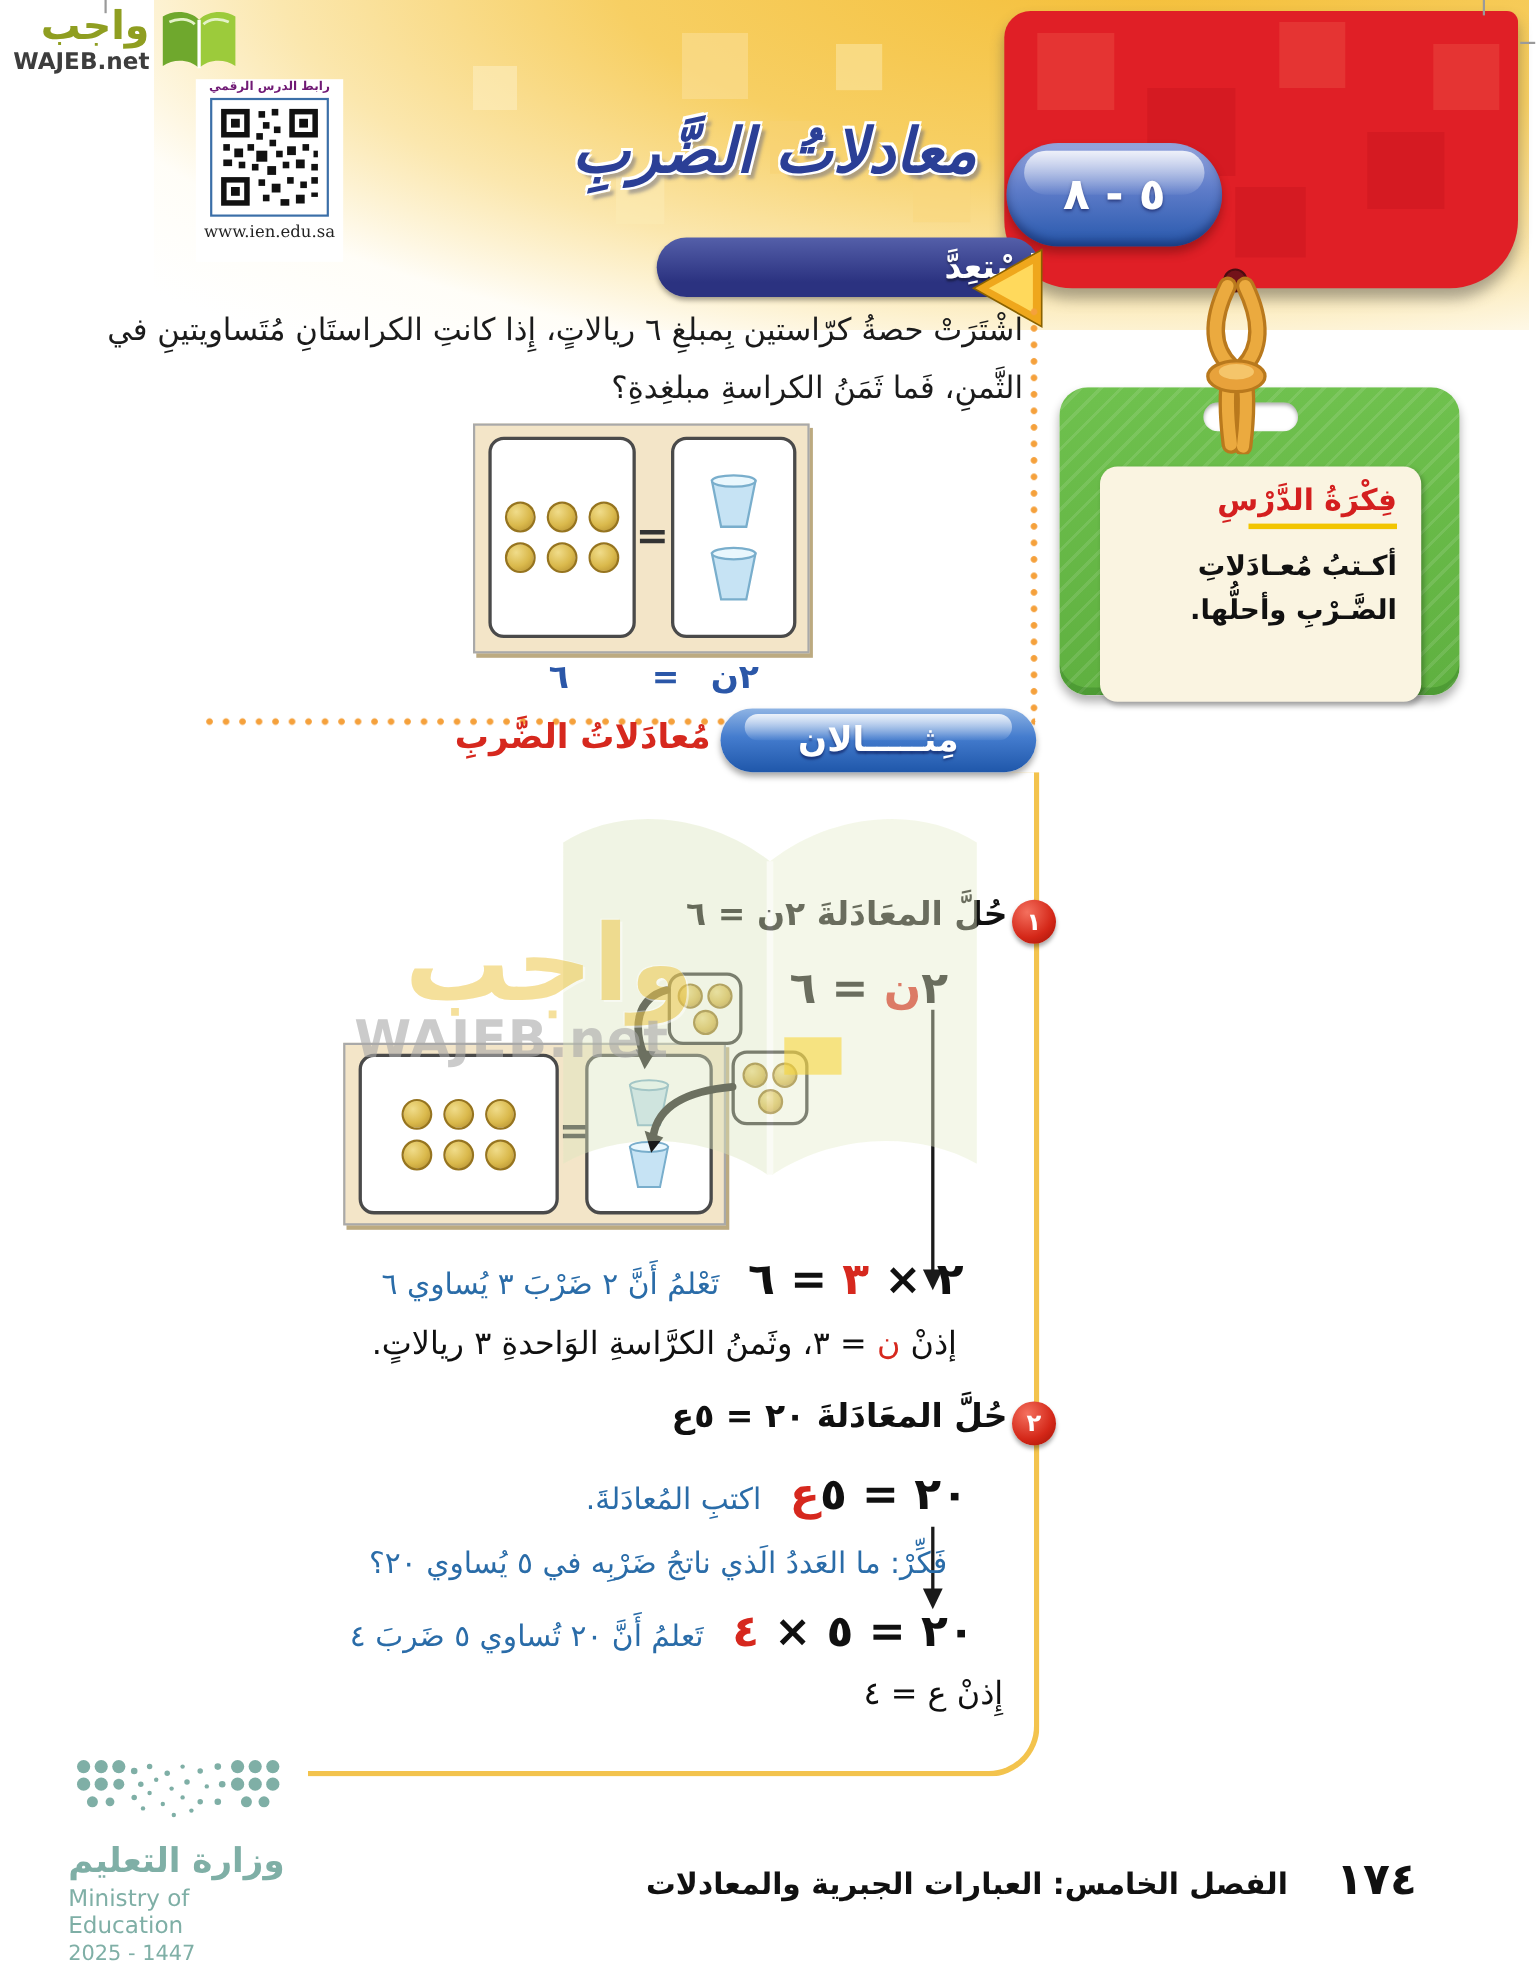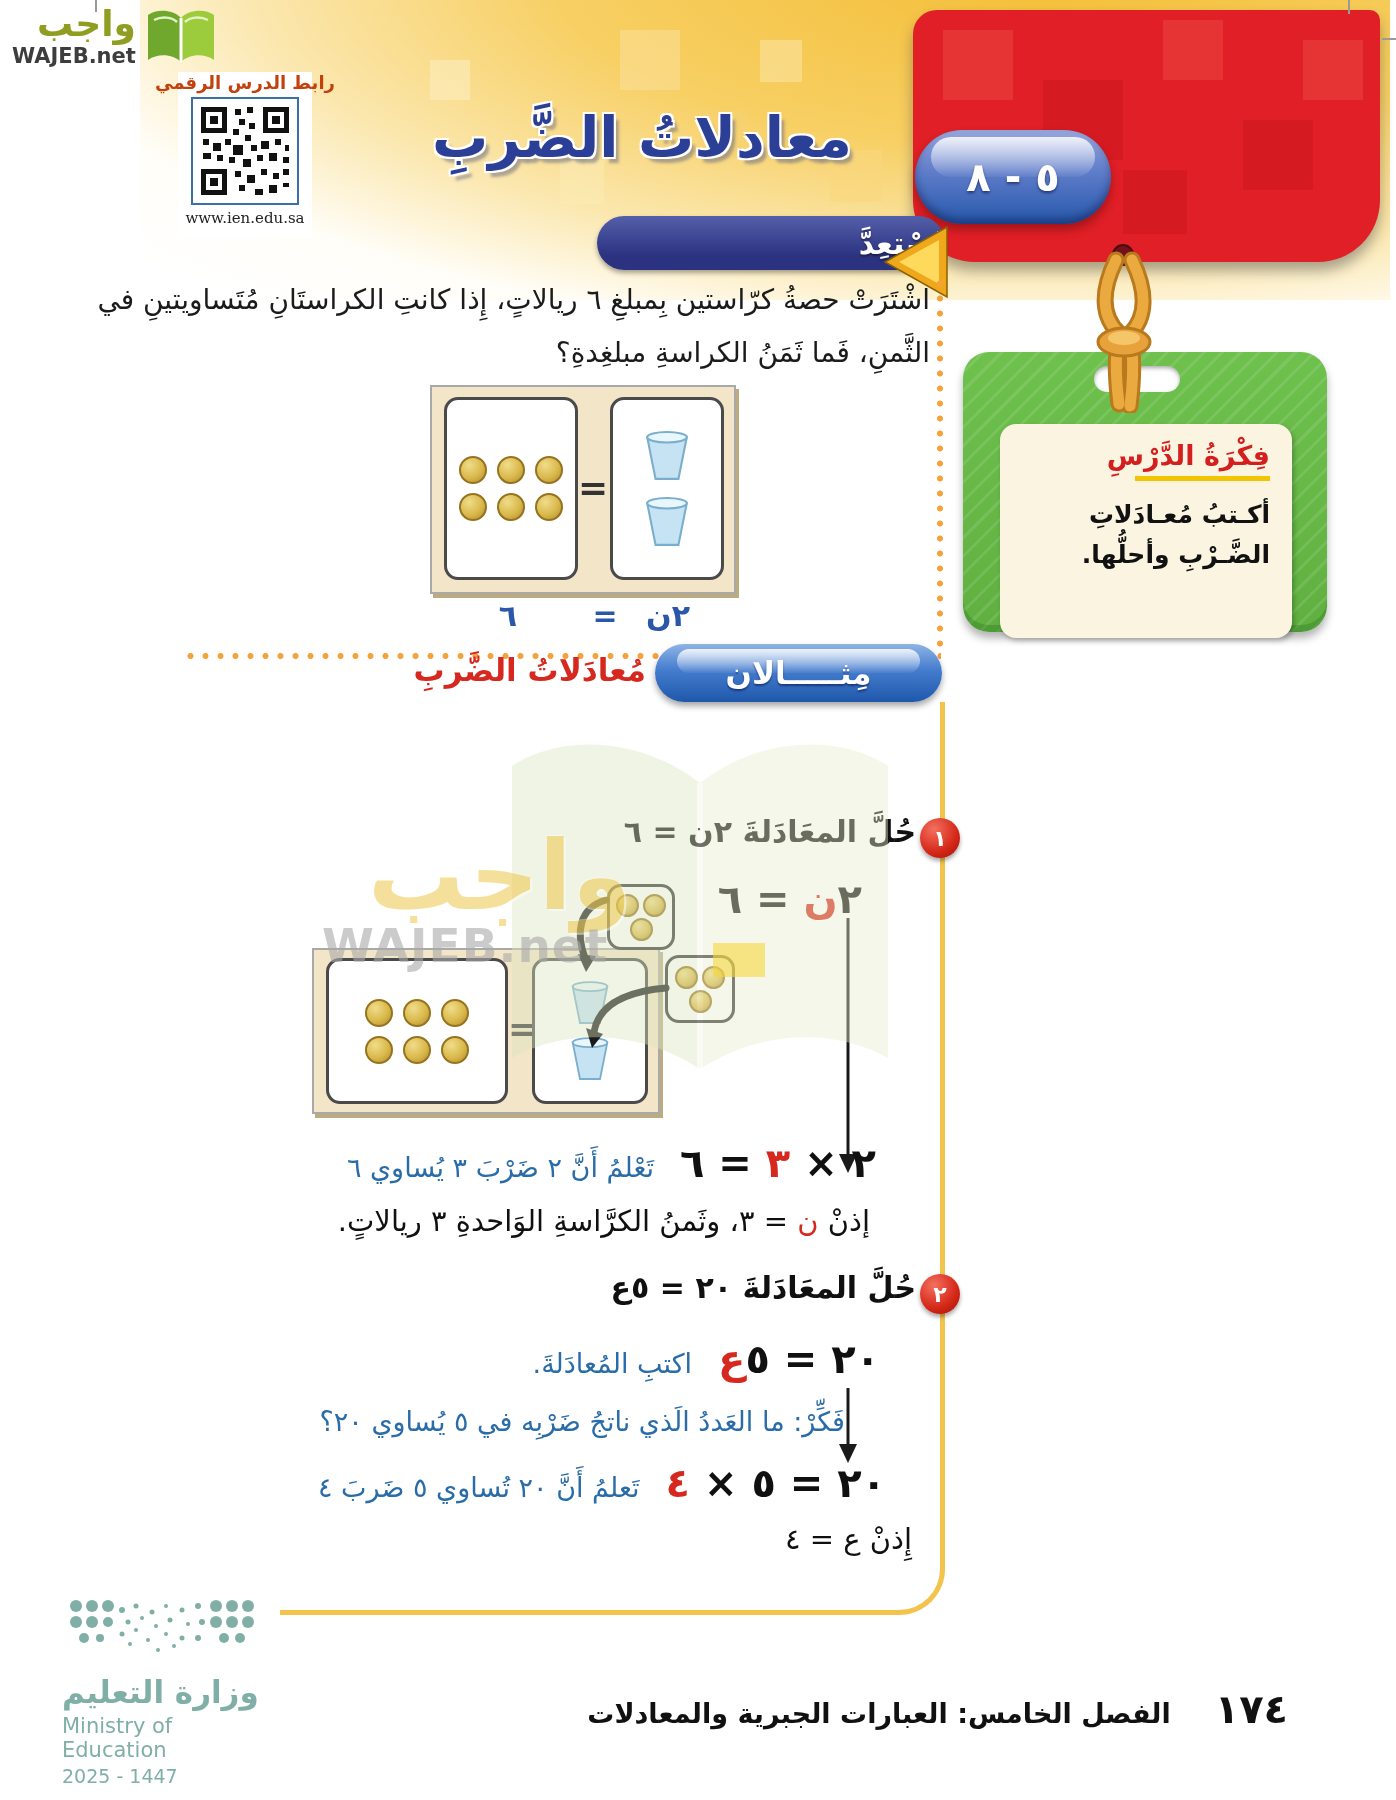--- a/index.html
+++ b/index.html
@@ -16,22 +16,22 @@
   .red-sq{position:absolute;background:#EA453E;opacity:.55;}
   .red-sq.dark{background:#C9161D;opacity:.5;}
   .lesson-badge{left:915px;top:130px;width:196px;height:94px;border-radius:48px;
     background:linear-gradient(#97A7DE 0%, #5E7CC9 45%, #2758AC 100%);
     box-shadow:0 6px 9px rgba(90,10,10,.45), inset 0 -5px 8px rgba(0,0,40,.35);
     display:flex;align-items:center;justify-content:center;}
   .lesson-badge::before{content:"";position:absolute;left:16px;right:16px;top:7px;height:40px;
     border-radius:26px;background:linear-gradient(rgba(255,255,255,.85), rgba(255,255,255,.05));}
   .lesson-badge span{position:relative;color:#fff;font-size:40px;font-weight:bold;
     text-shadow:0 2px 3px rgba(0,0,60,.5);direction:rtl;}
-  .page-title{right:544px;top:105px;font-size:56px;font-weight:bold;color:#2B3F96;direction:rtl;white-space:nowrap;
-    text-shadow:-2px -2px 0 #fff,2px -2px 0 #fff,-2px 2px 0 #fff,2px 2px 0 #fff,5px 6px 3px rgba(110,110,130,.55);}
+  .page-title{right:508px;top:105px;font-size:56px;font-weight:bold;color:#2B3F96;direction:rtl;white-space:nowrap;
+    text-shadow:-2px -2px 0 #fff,2px -2px 0 #fff,-2px 2px 0 #fff,2px 2px 0 #fff,5px 6px 3px rgba(110,110,130,.55);font-style:italic;}
   .ready-banner{left:597px;top:216px;width:348px;height:54px;border-radius:27px;
     background:linear-gradient(#545FA9 0%, #2B3280 75%);box-shadow:0 3px 5px rgba(0,0,0,.35);
     display:flex;align-items:center;justify-content:flex-end;}
   .ready-banner span{color:#fff;font-size:30px;font-weight:bold;direction:rtl;text-shadow:0 2px 2px rgba(0,0,0,.4);}
   .crop{background:#9a9a9a;}
 
   
   .dots-v{left:934px;top:276px;width:12px;height:380px;
     background-image:radial-gradient(circle, #F5A13C 2.6px, rgba(0,0,0,0) 3.4px);
     background-size:12px 15px;background-position:center top;background-repeat:repeat-y;}
@@ -110,21 +110,21 @@
 
   
   .logo{left:12px;top:6px;display:flex;align-items:flex-start;gap:8px;}
   .logo-txt{text-align:right;}
   .logo-ar{font-size:36px;font-weight:bold;color:#8F9E21;line-height:1;direction:rtl;}
   .logo-net{font-size:21px;font-weight:bold;color:#3d3d3d;margin-top:2px;}
 
   
   .qr-card{left:178px;top:72px;width:134px;height:166px;background:#fff;
     display:flex;flex-direction:column;align-items:center;}
-  .qr-caption{font-size:18px;font-weight:bold;color:#c2410c;direction:rtl;white-space:nowrap;}
+  .qr-caption{font-size:11px;font-weight:bold;color:#701a75;direction:rtl;white-space:nowrap;}
   .qr-frame{margin-top:4px;width:104px;height:104px;border:2px solid #3B6FA8;background:#fff;
     display:flex;align-items:center;justify-content:center;}
   .qr-url{font-size:15px;color:#222;font-family:"DejaVu Serif",serif;margin-top:4px;}
 </style>
 </head>
 <body>
 
 <div class="page">
 
   <div class="abs yellow-band"></div>
@@ -308,21 +308,21 @@
   </div>
   <div class="abs exh" style="right:480px;top:1270px;">حُلَّ المعَادَلةَ ٢٠ = ٥ع</div>
   <div class="abs fact-row" style="right:516px;top:1336px;">
     <span class="exeq"><span>٢٠ = ٥</span><span class="red-ltr">ع</span><span></span></span>
     <span class="blue-note">اكتبِ المُعادَلةَ.</span>
   </div>
   <svg class="abs" style="left:830px;top:1386px;" width="36" height="80">
     <line x1="18" y1="2" x2="18" y2="60" stroke="#1a1a1a" stroke-width="3"></line>
     <polygon points="9,58 27,58 18,77" fill="#1a1a1a"></polygon>
   </svg>
-  <div class="abs blue-note" style="right:551px;top:1406px;margin-left:23px;">فَكِّرْ: ما العَددُ الَذي ناتجُ ضَرْبِه في ٥ يُساوي ٢٠؟</div>
+  <div class="abs blue-note" style="right:535px;top:1406px;margin-left:23px;">فَكِّرْ: ما العَددُ الَذي ناتجُ ضَرْبِه في ٥ يُساوي ٢٠؟</div>
   <div class="abs fact-row" style="right:510px;top:1460px;">
     <span class="exeq"><span>٢٠ = ٥ × </span><span class="red-ltr">٤</span><span></span></span>
     <span class="blue-note">تَعلمُ أَنَّ ٢٠ تُساوي ٥ ضَربَ ٤</span>
   </div>
   <div class="abs exeq" style="right:484px;top:1522px;font-weight:normal;font-size:29px;">إِذنْ ع = ٤</div>
 
   <div class="abs footer">
     <span class="page-num">١٧٤</span>
     <span class="chapter">
       <span>الفصل الخامس:</span>

